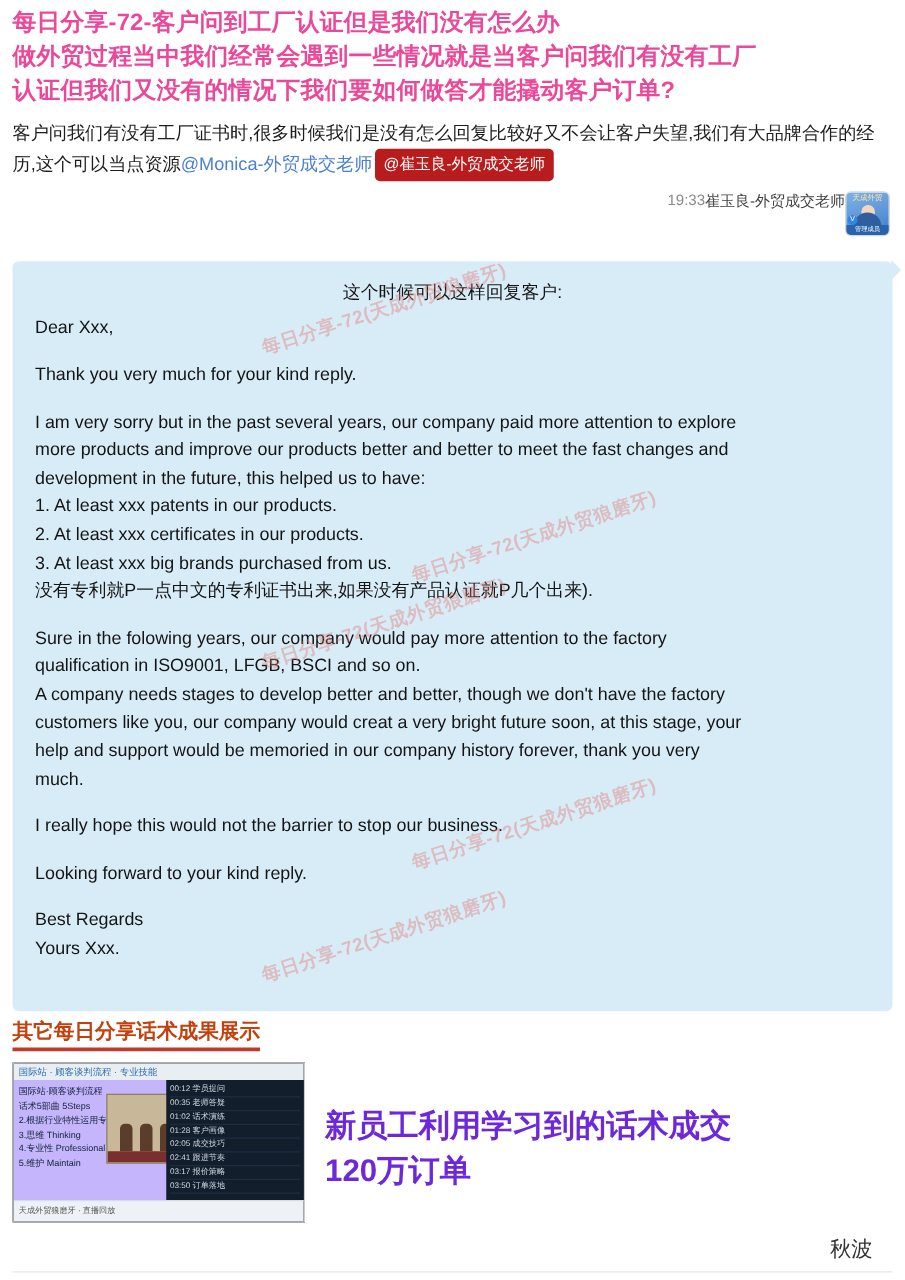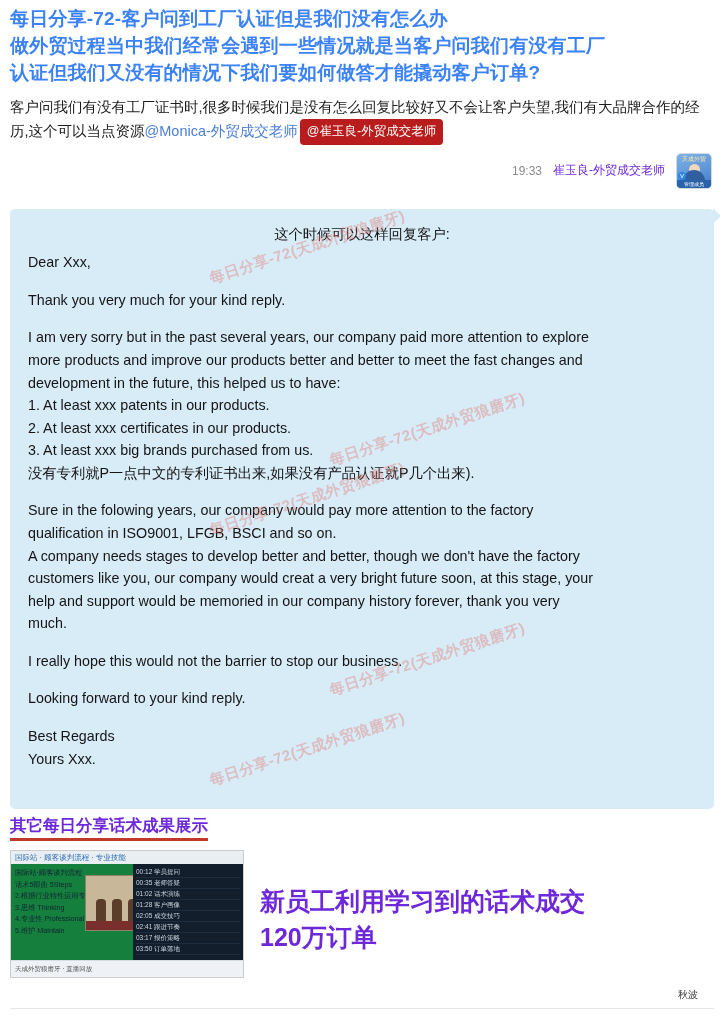--- a/index.html
+++ b/index.html
@@ -20,21 +20,21 @@
     height: 1024px;
     position: relative;
     box-sizing: border-box;
     padding: 6px 10px 0 10px;
   }
 
   
   .headline {
     font-size: 19px;
     font-weight: bold;
-    color: #3b82f6;
+    color: #ec4899;
     line-height: 1.42;
     letter-spacing: 0.2px;
   }
   .headline .line {
     display: block;
   }
 
   
   .intro {
     margin-top: 9px;
@@ -53,33 +53,32 @@
     border-radius: 4px;
     padding: 2px 7px 3px 7px;
     vertical-align: 1px;
     margin-left: 2px;
   }
 
   
   .meta-row {
     margin-top: 8px;
     display: flex;
-    align-items: center;
     justify-content: flex-end;
-    gap: 11px;
+    gap: 0;
     height: 36px;
     padding-right: 2px;
   }
   .meta-time {
     font-size: 12px;
     color: #8a8a8a;
   }
   .meta-name {
     font-size: 12px;
-    color: #6d28d9;
+    color: #404040;
   }
   .avatar {
     width: 36px;
     height: 36px;
     border-radius: 5px;
     background: linear-gradient(160deg, #7fb2e5 0%, #5b93d6 60%, #3f79c0 100%);
     position: relative;
     overflow: hidden;
     flex: none;
     border: 1px solid #cfd9e4;
@@ -184,21 +183,21 @@
   .wm2 { left: 325px; top: 420px; }
   .wm3 { left: 205px; top: 490px; }
   .wm4 { left: 325px; top: 650px; }
   .wm5 { left: 205px; top: 740px; }
 
   
   .section-title {
     margin-top: 6px;
     font-size: 16.5px;
     font-weight: bold;
-    color: #6d28d9;
+    color: #c2410c;
     display: inline-block;
     border-bottom: 3px solid #c0392b;
     padding-bottom: 2px;
     line-height: 1.3;
   }
 
   
   .lower {
     margin-top: 9px;
     display: flex;
@@ -224,21 +223,21 @@
     color: #2b6cb0;
     line-height: 13px;
     padding-left: 4px;
     overflow: hidden;
     white-space: nowrap;
   }
   .thumb .t-left {
     position: absolute;
     top: 13px; left: 0;
     width: 148px; bottom: 16px;
-    background: #15803d;
+    background: #c4b5fd;
     padding: 3px 4px;
     box-sizing: border-box;
     overflow: hidden;
   }
   .thumb .t-left .tl-line {
     font-size: 7.2px;
     line-height: 11.5px;
     color: #123;
     white-space: nowrap;
     overflow: hidden;
@@ -318,21 +317,21 @@
     line-height: 1.42;
     color: #6d28d9;
     font-weight: bold;
     padding-top: 34px;
   }
 
   
   .author-line {
     margin-top: 10px;
     text-align: right;
-    font-size: 10px;
+    font-size: 17px;
     color: #333;
     padding-right: 16px;
   }
 
   
   .bottom-row {
     margin-top: 6px;
     display: flex;
     align-items: center;
     gap: 8px;

